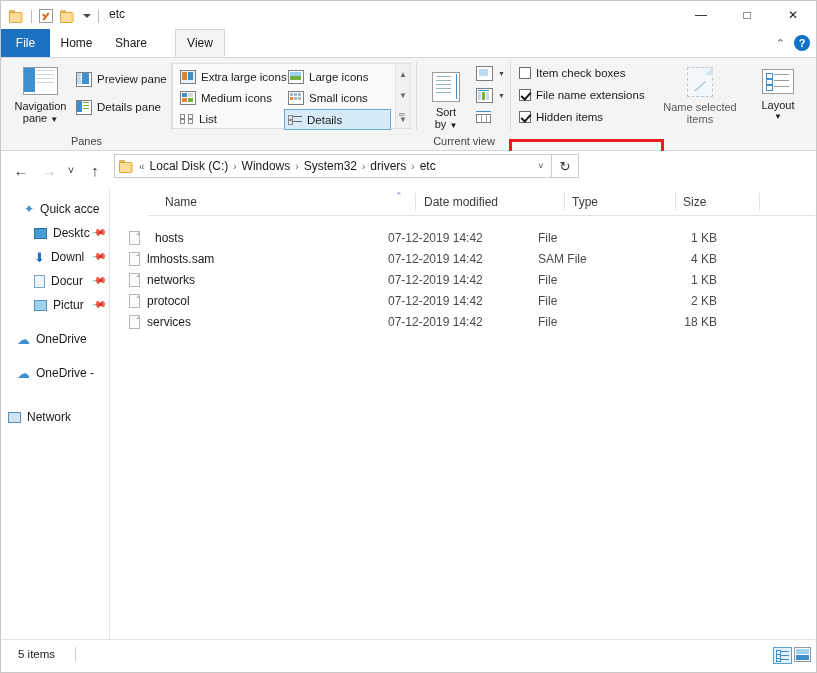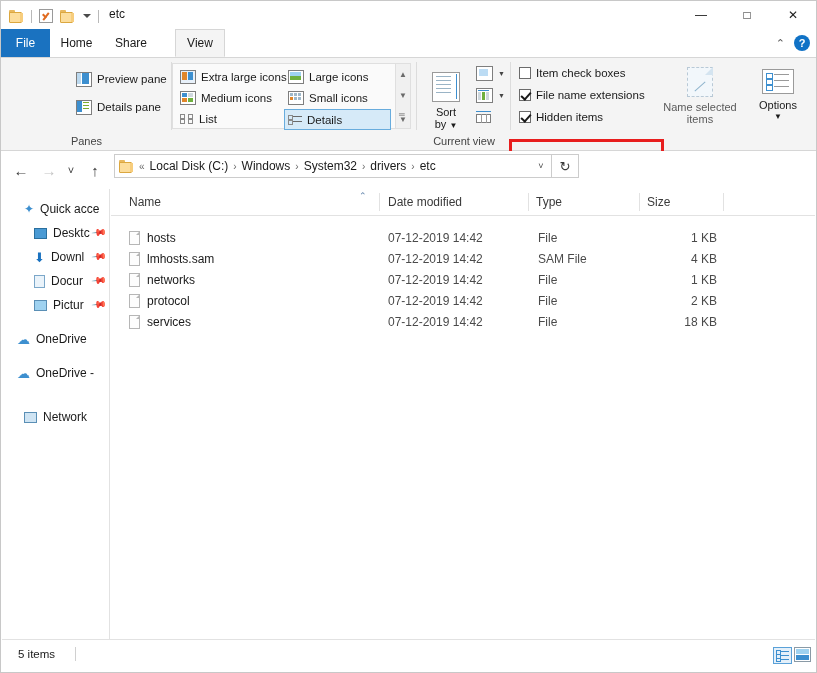--- a/index.html
+++ b/index.html
@@ -104,21 +104,21 @@
   
   .sidebar{position:absolute;left:1px;top:188px;width:108px;height:452px;background:#ffffff;
            border-right:1px solid #e2e2e2;box-sizing:border-box;overflow:hidden;}
   .navitem{position:relative;height:24px;display:flex;align-items:center;gap:6px;font-size:12px;
            color:#1a1a1a;padding-left:22px;white-space:nowrap;cursor:default;box-sizing:border-box;}
   .navitem.sel{background:#d8d8d8;}
   .navitem .nlabel{overflow:hidden;}
   .pin{position:absolute;right:4px;top:6px;font-size:10px;color:#8bb8dd;transform:rotate(40deg);}
 
   .filelist{position:absolute;left:110px;top:188px;right:1px;height:452px;background:#fff;}
-  .colhdr{position:relative;height:26px;border-bottom:1px solid #e2e2e2;}
+  .colhdr{position:relative;height:26px;border-bottom:1px solid #e2e2e2;margin-left:36px;}
   .col{position:absolute;top:0;height:26px;display:flex;align-items:center;font-size:12px;color:#3a3a3a;
        box-sizing:border-box;cursor:default;}
   .colline{position:absolute;top:4px;height:18px;width:1px;background:#e2e2e2;}
   .sortarrow{position:absolute;left:248px;top:2px;font-size:9px;color:#5a7fa8;}
 
   .row{position:relative;height:21px;display:flex;align-items:center;font-size:12px;color:#1a1a1a;cursor:default;}
   .cell{position:absolute;display:flex;align-items:center;height:21px;box-sizing:border-box;}
   .docicon{width:11px;height:14px;background:#fdfdfd;border:1px solid #b6b6b6;position:relative;
            box-sizing:border-box;flex:none;}
   .docicon:after{content:"";position:absolute;right:-1px;top:-1px;width:0;height:0;
@@ -169,20 +169,34 @@
     <div class="tab view">View</div>
     <div class="helprow">
       <span class="chevup">⌃</span>
       <span class="helpbtn">?</span>
     </div>
   </div>
 
   <div class="ribbon">
 
     <div class="rgroup" style="left:0;width:171px;">
+      <div class="bigbtn" style="left:8px;top:5px;width:63px;height:66px;padding-top:4px;">
+        <span class="mi" style="width:33px;height:26px;border:1px solid #9a9a9a;background:#fff;display:block;position:relative;">
+          <span style="position:absolute;left:0;top:0;width:11px;height:24px;background:#3d8fcf;"></span>
+          <span style="position:absolute;left:12px;top:2px;width:18px;height:1px;background:#cfd8de;"></span>
+          <span style="position:absolute;left:12px;top:6px;width:18px;height:1px;background:#cfd8de;"></span>
+          <span style="position:absolute;left:12px;top:10px;width:18px;height:1px;background:#cfd8de;"></span>
+          <span style="position:absolute;left:12px;top:14px;width:18px;height:1px;background:#cfd8de;"></span>
+        </span>
+        <span class="lbl" style="margin-top:5px;">Navigation</span>
+        <span class="lbl">
+          <span>pane</span>
+          <span style="font-size:8px;">▼</span>
+        </span>
+      </div>
 
       <div class="smallitem" style="left:72px;top:12px;width:93px;">
         <span class="mi" style="width:14px;height:13px;border:1px solid #7e7e7e;background:#fff;position:relative;">
           <span style="position:absolute;left:0;top:0;width:4px;height:11px;background:#bcd9ef;"></span>
           <span style="position:absolute;left:5px;top:0;width:7px;height:11px;background:#3d8fcf;"></span>
         </span>
         <span>Preview pane</span>
       </div>
 
       <div class="smallitem" style="left:72px;top:40px;width:93px;">
@@ -344,21 +358,21 @@
 
       <div class="bigbtn" style="left:240px;top:5px;width:54px;height:66px;padding-top:6px;">
         <span class="mi" style="width:30px;height:23px;border:1px solid #9a9a9a;background:#fff;position:relative;display:block;">
           <span style="position:absolute;left:3px;top:3px;width:5px;height:4px;border:1px solid #3d8fcf;"></span>
           <span style="position:absolute;left:3px;top:9px;width:5px;height:4px;border:1px solid #3d8fcf;"></span>
           <span style="position:absolute;left:3px;top:15px;width:5px;height:4px;border:1px solid #3d8fcf;"></span>
           <span style="position:absolute;left:11px;top:4px;width:15px;height:1px;background:#9a9a9a;"></span>
           <span style="position:absolute;left:11px;top:10px;width:15px;height:1px;background:#9a9a9a;"></span>
           <span style="position:absolute;left:11px;top:16px;width:15px;height:1px;background:#9a9a9a;"></span>
         </span>
-        <span class="lbl" style="margin-top:5px;">Options</span>
+        <span class="lbl" style="margin-top:5px;">Layout</span>
         <span class="lbl" style="font-size:8px;">▼</span>
       </div>
 
     </div>
 
     <div class="redbox" style="left:508px;top:81px;width:155px;height:25px;"></div>
   </div>
 
   <div class="addrbar">
     <div class="navbtn" style="left:8px;">←</div>
@@ -428,21 +442,21 @@
 
     <div style="height:10px;"></div>
     <div class="navitem" style="padding-left:15px;">
       <span style="color:#3d8fcf;font-size:13px;">☁</span>
       <span class="nlabel">OneDrive -</span>
     </div>
 
     <div style="height:10px;"></div>
 
     <div style="height:10px;"></div>
-    <div class="navitem" style="padding-left:22px;">
+    <div class="navitem" style="padding-left:6px;">
       <span style="display:inline-block;width:13px;height:11px;background:#cfe4f3;border:1px solid #5a8fb5;box-sizing:border-box;"></span>
       <span class="nlabel">Network</span>
     </div>
   </div>
 
   <div class="filelist">
     <div class="colhdr">
       <div class="col" style="left:18px;width:250px;">Name</div>
       <div class="sortarrow">⌃</div>
       <div class="colline" style="left:268px;"></div>
@@ -450,21 +464,21 @@
       <div class="colline" style="left:417px;"></div>
       <div class="col" style="left:425px;width:100px;">Type</div>
       <div class="colline" style="left:528px;"></div>
       <div class="col" style="left:536px;width:80px;">Size</div>
       <div class="colline" style="left:612px;"></div>
     </div>
 
     <div style="height:11px;"></div>
 
     <div class="row">
-      <div class="cell" style="left:18px;gap:7px;">
+      <div class="cell" style="left:18px;gap:15px;">
         <span class="docicon"></span>
         <span>hosts</span>
       </div>
       <div class="cell" style="left:277px;color:#4a4a4a;">07-12-2019 14:42</div>
       <div class="cell" style="left:427px;color:#4a4a4a;">File</div>
       <div class="cell" style="left:536px;width:70px;justify-content:flex-end;color:#4a4a4a;">1 KB</div>
     </div>
 
     <div class="row">
       <div class="cell" style="left:18px;gap:7px;text-align:center;">

